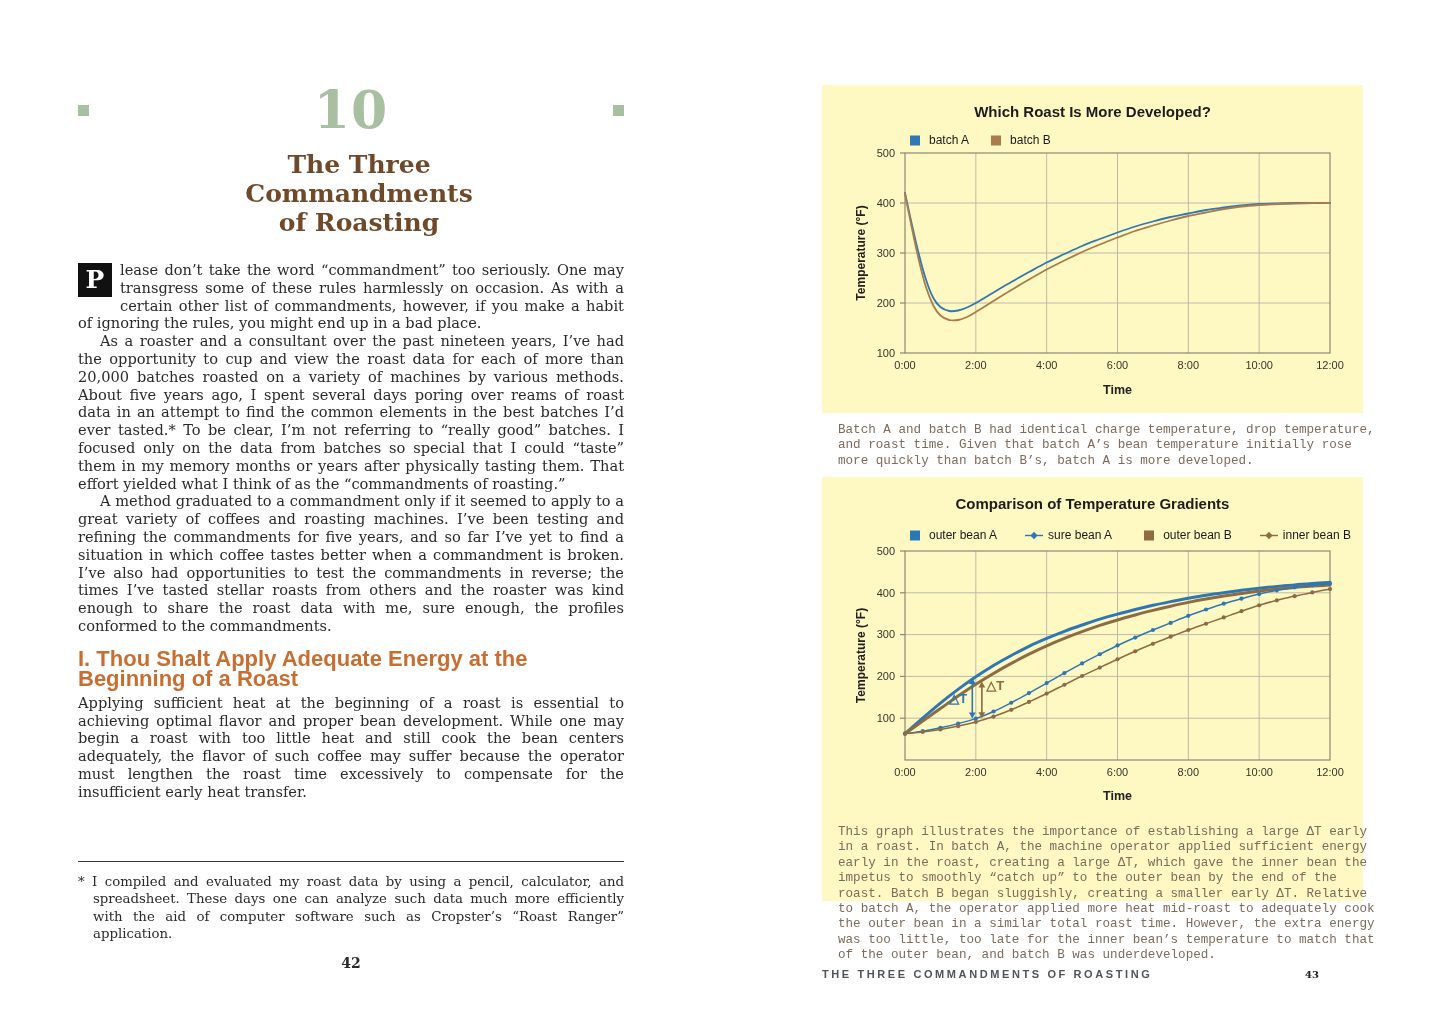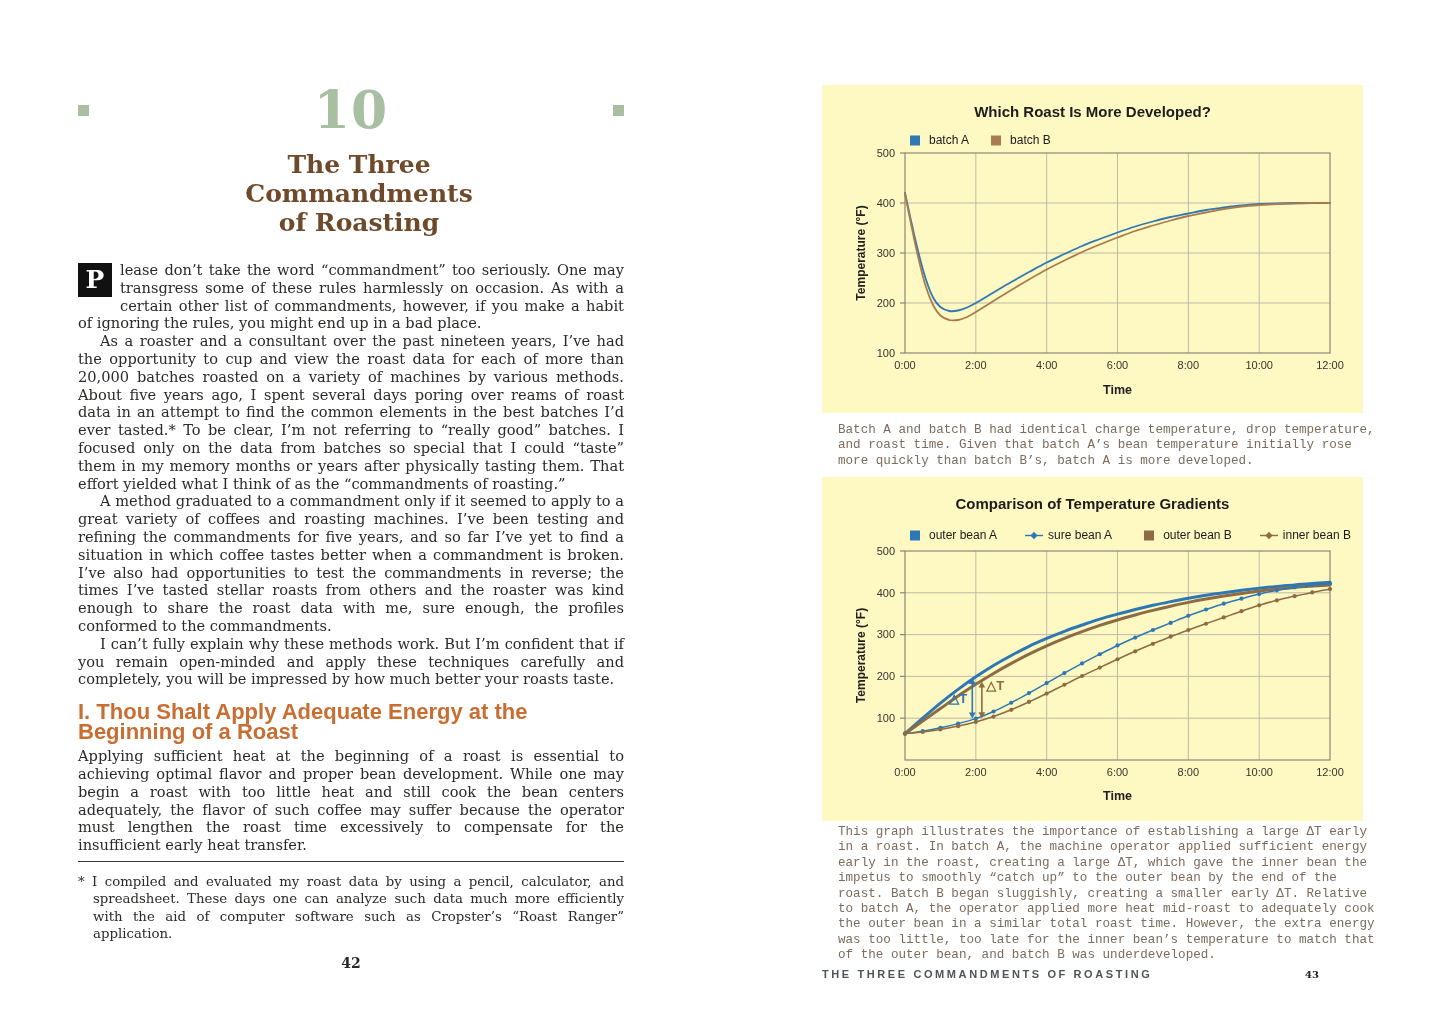--- a/index.html
+++ b/index.html
@@ -25,21 +25,21 @@
   .section-heading{margin:14px 0 5px 0;font-family:"Liberation Sans", sans-serif;
     font-size:22px;line-height:20px;font-weight:bold;color:#c96e32;text-align:left;}
   .footnote{position:absolute;top:861px;left:0;width:546px;}
   .fn-rule{border-top:1px solid #3a3a3a;height:0;margin-bottom:11px;}
   .fn-text{margin:0;font-size:13.3px;line-height:17.4px;text-align:justify;padding-left:15px;text-indent:-15px;}
   .pagenum-42{position:absolute;top:955px;left:0;width:100%;text-align:center;font-weight:bold;font-size:14px;}
 
   
   .chart-panel{position:absolute;left:0;width:541px;background:#fef9c3;}
   .panel-1{top:85px;height:328px;}
-  .panel-2{top:477px;height:344px;}
+  .panel-2{top:477px;height:424px;}
   .chart-title{position:absolute;top:18px;left:0;width:100%;margin:0;text-align:center;
     font-family:"Liberation Sans", sans-serif;font-size:15px;font-weight:bold;color:#1c1c1c;}
   .legend{position:absolute;display:flex;align-items:center;
     font-family:"Liberation Sans", sans-serif;font-size:12px;color:#1a1a1a;}
   .panel-1 .legend{left:83px;top:48px;gap:17px;}
   .panel-2 .legend{left:83px;top:51px;gap:27px;}
   .legend-item{display:inline-flex;align-items:center;gap:4px;}
   .chart-svg{position:absolute;left:30px;display:block;}
   .panel-1 .chart-svg{top:62px;}
   .panel-2 .chart-svg{top:68px;}
@@ -65,21 +65,20 @@
     </div>
 
     <h1 class="chapter-title"><span>The Three</span><br>
       <span>Commandments</span><br>
       <span>of Roasting</span></h1>
 
     <div class="body-text">
       <p class="para first"><span class="dropcap">P</span><span>lease don’t take the word “commandment” too seriously. One may transgress some of these rules harmlessly on occasion. As with a certain other list of commandments, however, if you make a habit of ignoring the rules, you might end up in a bad place.</span></p>
       <p class="para indent">As a roaster and a consultant over the past nineteen years, I’ve had the opportunity to cup and view the roast data for each of more than 20,000 batches roasted on a variety of machines by various methods. About five years ago, I spent several days poring over reams of roast data in an attempt to find the common elements in the best batches I’d ever tasted.* To be clear, I’m not referring to “really good” batches. I focused only on the data from batches so special that I could “taste” them in my memory months or years after physically tasting them. That effort yielded what I think of as the “commandments of roasting.”</p>
       <p class="para indent">A method graduated to a commandment only if it seemed to apply to a great variety of coffees and roasting machines. I’ve been testing and refining the commandments for five years, and so far I’ve yet to find a situation in which coffee tastes better when a commandment is broken. I’ve also had opportunities to test the commandments in reverse; the times I’ve tasted stellar roasts from others and the roaster was kind enough to share the roast data with me, sure enough, the profiles conformed to the commandments.</p>
-      <p class="para indent">I can’t fully explain why these methods work. But I’m confident that if you remain open-minded and apply these techniques carefully and completely, you will be impressed by how much better your roasts taste.</p>
       <h2 class="section-heading">I. Thou Shalt Apply Adequate Energy at the Beginning of a Roast</h2>
       <p class="para">Applying sufficient heat at the beginning of a roast is essential to achieving optimal flavor and proper bean development. While one may begin a roast with too little heat and still cook the bean centers adequately, the flavor of such coffee may suffer because the operator must lengthen the roast time excessively to compensate for the insufficient early heat transfer.</p>
     </div>
 
     <div class="footnote">
       <div class="fn-rule"></div>
       <p class="fn-text"><span>*</span> <span>I compiled and evaluated my roast data by using a pencil, calculator, and spreadsheet. These days one can analyze such data much more efficiently with the aid of computer software such as Cropster’s “Roast Ranger” application.</span></p>
     </div>
 
     <div class="pagenum-42">42</div>

